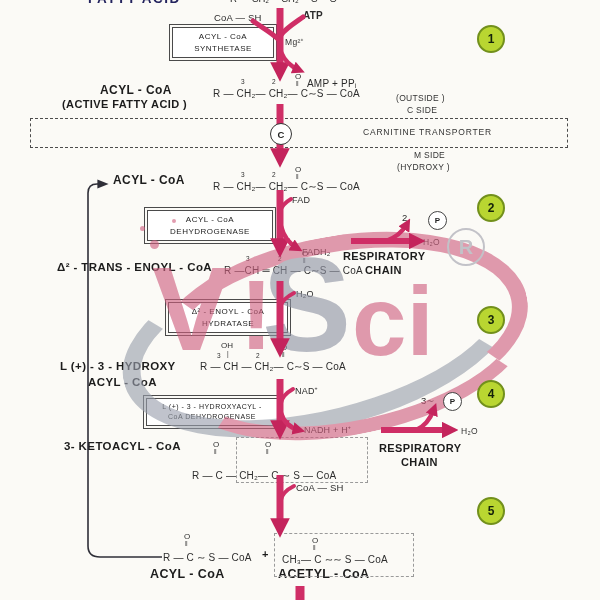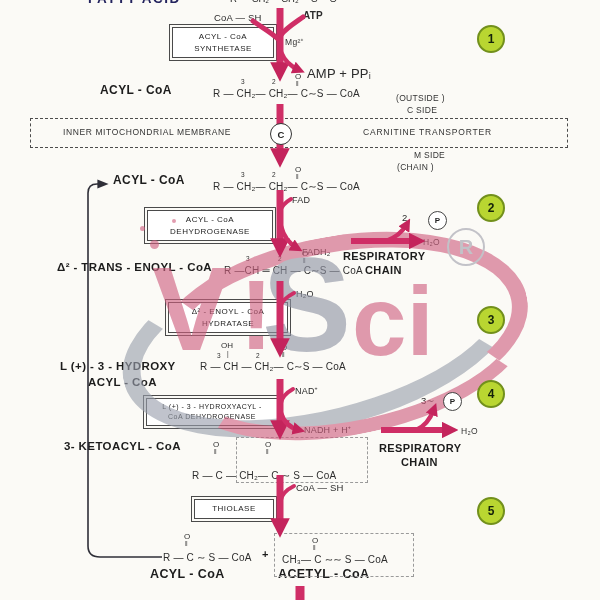--- a/index.html
+++ b/index.html
@@ -32,50 +32,50 @@
 <body>
 
 <div id="stage">
 
   <div class="a b" style="left:88px;top:-9px;font-size:13.5px;color:#23235e;letter-spacing:1.5px;">FATTY ACID</div>
   <div class="a" style="left:230px;top:-7px;font-size:9.5px;white-space:nowrap;">R — CH₂— CH₂— C ═ O</div>
 
   <div class="a cof" style="left:214px;top:12px;font-weight:normal;font-size:9.5px;">CoA — SH</div>
   <div class="a cof" style="left:303px;top:10px;font-size:10px;">ATP</div>
   <div class="a t" style="left:285px;top:36px;">Mg²⁺</div>
-  <div class="a cof" style="left:307px;top:66px;font-weight:normal;font-size:13px;text-align:center;">AMP + PPᵢ</div>
+  <div class="a cof" style="left:307px;top:78px;font-weight:normal;font-size:10px;text-align:center;">AMP + PPᵢ</div>
 
   <div class="ebox" style="left:172px;top:27px;width:92px;">
     <div>ACYL - CoA</div>
     <div>SYNTHETASE</div>
   </div>
 
   <div class="badge" style="left:477px;top:25px;">1</div>
 
   <div class="a z2" style="left:213px;top:72px;width:150px;height:26px;">
     <span class="fsup" style="left:28px;top:6px;">3</span>
     <span class="fsup" style="left:59px;top:6px;">2</span>
     <span class="fo" style="left:82px;top:0;">O</span>
     <span class="fd" style="left:83px;top:9px;">‖</span>
     <span class="f" style="left:0;top:16px;">R — CH₂— CH₂— C∼S — CoA</span>
   </div>
 
   <div class="a b" style="left:100px;top:83px;font-size:12px;">ACYL - CoA</div>
+  <div class="a b" style="left:62px;top:98px;font-size:11px;">(ACTIVE FATTY ACID )</div>
 
   <div class="a t" style="left:396px;top:93px;">(OUTSIDE )</div>
   <div class="a t" style="left:407px;top:105px;">C SIDE</div>
 
   <div class="mem" style="left:30px;top:118px;width:536px;height:28px;">
-    <div class="a t" style="left:32px;top:8px;letter-spacing:.6px;">INNER MITOCHONDRIAL MEMBRANE</div>
     <div class="a t" style="left:332px;top:8px;letter-spacing:.8px;">CARNITINE TRANSPORTER</div>
   </div>
   <div class="circ" style="left:270px;top:123px;width:20px;height:20px;border:1.3px solid #333;font-size:9.5px;z-index:6;">C</div>
 
   <div class="a t" style="left:401px;top:150px;padding-left:13px;">M SIDE</div>
-  <div class="a t" style="left:397px;top:162px;">(CHAIN )</div>
+  <div class="a t" style="left:397px;top:162px;">(HYDROXY )</div>
 
   <div class="a b" style="left:113px;top:173px;font-size:12px;">ACYL - CoA</div>
 
   <div class="a z2" style="left:213px;top:165px;width:150px;height:26px;">
     <span class="fsup" style="left:28px;top:6px;">3</span>
     <span class="fsup" style="left:59px;top:6px;">2</span>
     <span class="fo" style="left:82px;top:0;">O</span>
     <span class="fd" style="left:83px;top:9px;">‖</span>
     <span class="f" style="left:0;top:16px;">R — CH₂— CH₂— C∼S — CoA</span>
   </div>
@@ -140,23 +140,20 @@
   <div class="dash" style="left:236px;top:437px;width:130px;height:44px;"></div>
   <div class="a z2" style="left:192px;top:440px;width:150px;height:30px;">
     <span class="fo" style="left:21px;top:0;">O</span>
     <span class="fd" style="left:22px;top:9px;">‖</span>
     <span class="fo" style="left:73px;top:0;">O</span>
     <span class="fd" style="left:74px;top:9px;">‖</span>
     <span class="f" style="left:0;top:18px;margin-top:12px;">R — C — CH₂— C ∼ S — CoA</span>
   </div>
 
   <div class="a cof" style="left:296px;top:482px;font-weight:normal;font-size:9.5px;">CoA — SH</div>
-  <div class="ebox" style="left:194px;top:499px;width:70px;">
-    <div>THIOLASE</div>
-  </div>
   <div class="badge" style="left:477px;top:497px;">5</div>
 
   <div class="a z2" style="left:163px;top:532px;width:95px;height:34px;">
     <span class="fo" style="left:21px;top:0;">O</span>
     <span class="fd" style="left:22px;top:9px;">‖</span>
     <span class="f" style="left:0;top:20px;">R — C ∼ S — CoA</span>
   </div>
   <div class="a b" style="left:262px;top:548px;font-size:11px;">+</div>
   <div class="dash" style="left:274px;top:533px;width:138px;height:42px;"></div>
   <div class="a z2" style="left:282px;top:536px;width:120px;height:32px;">

